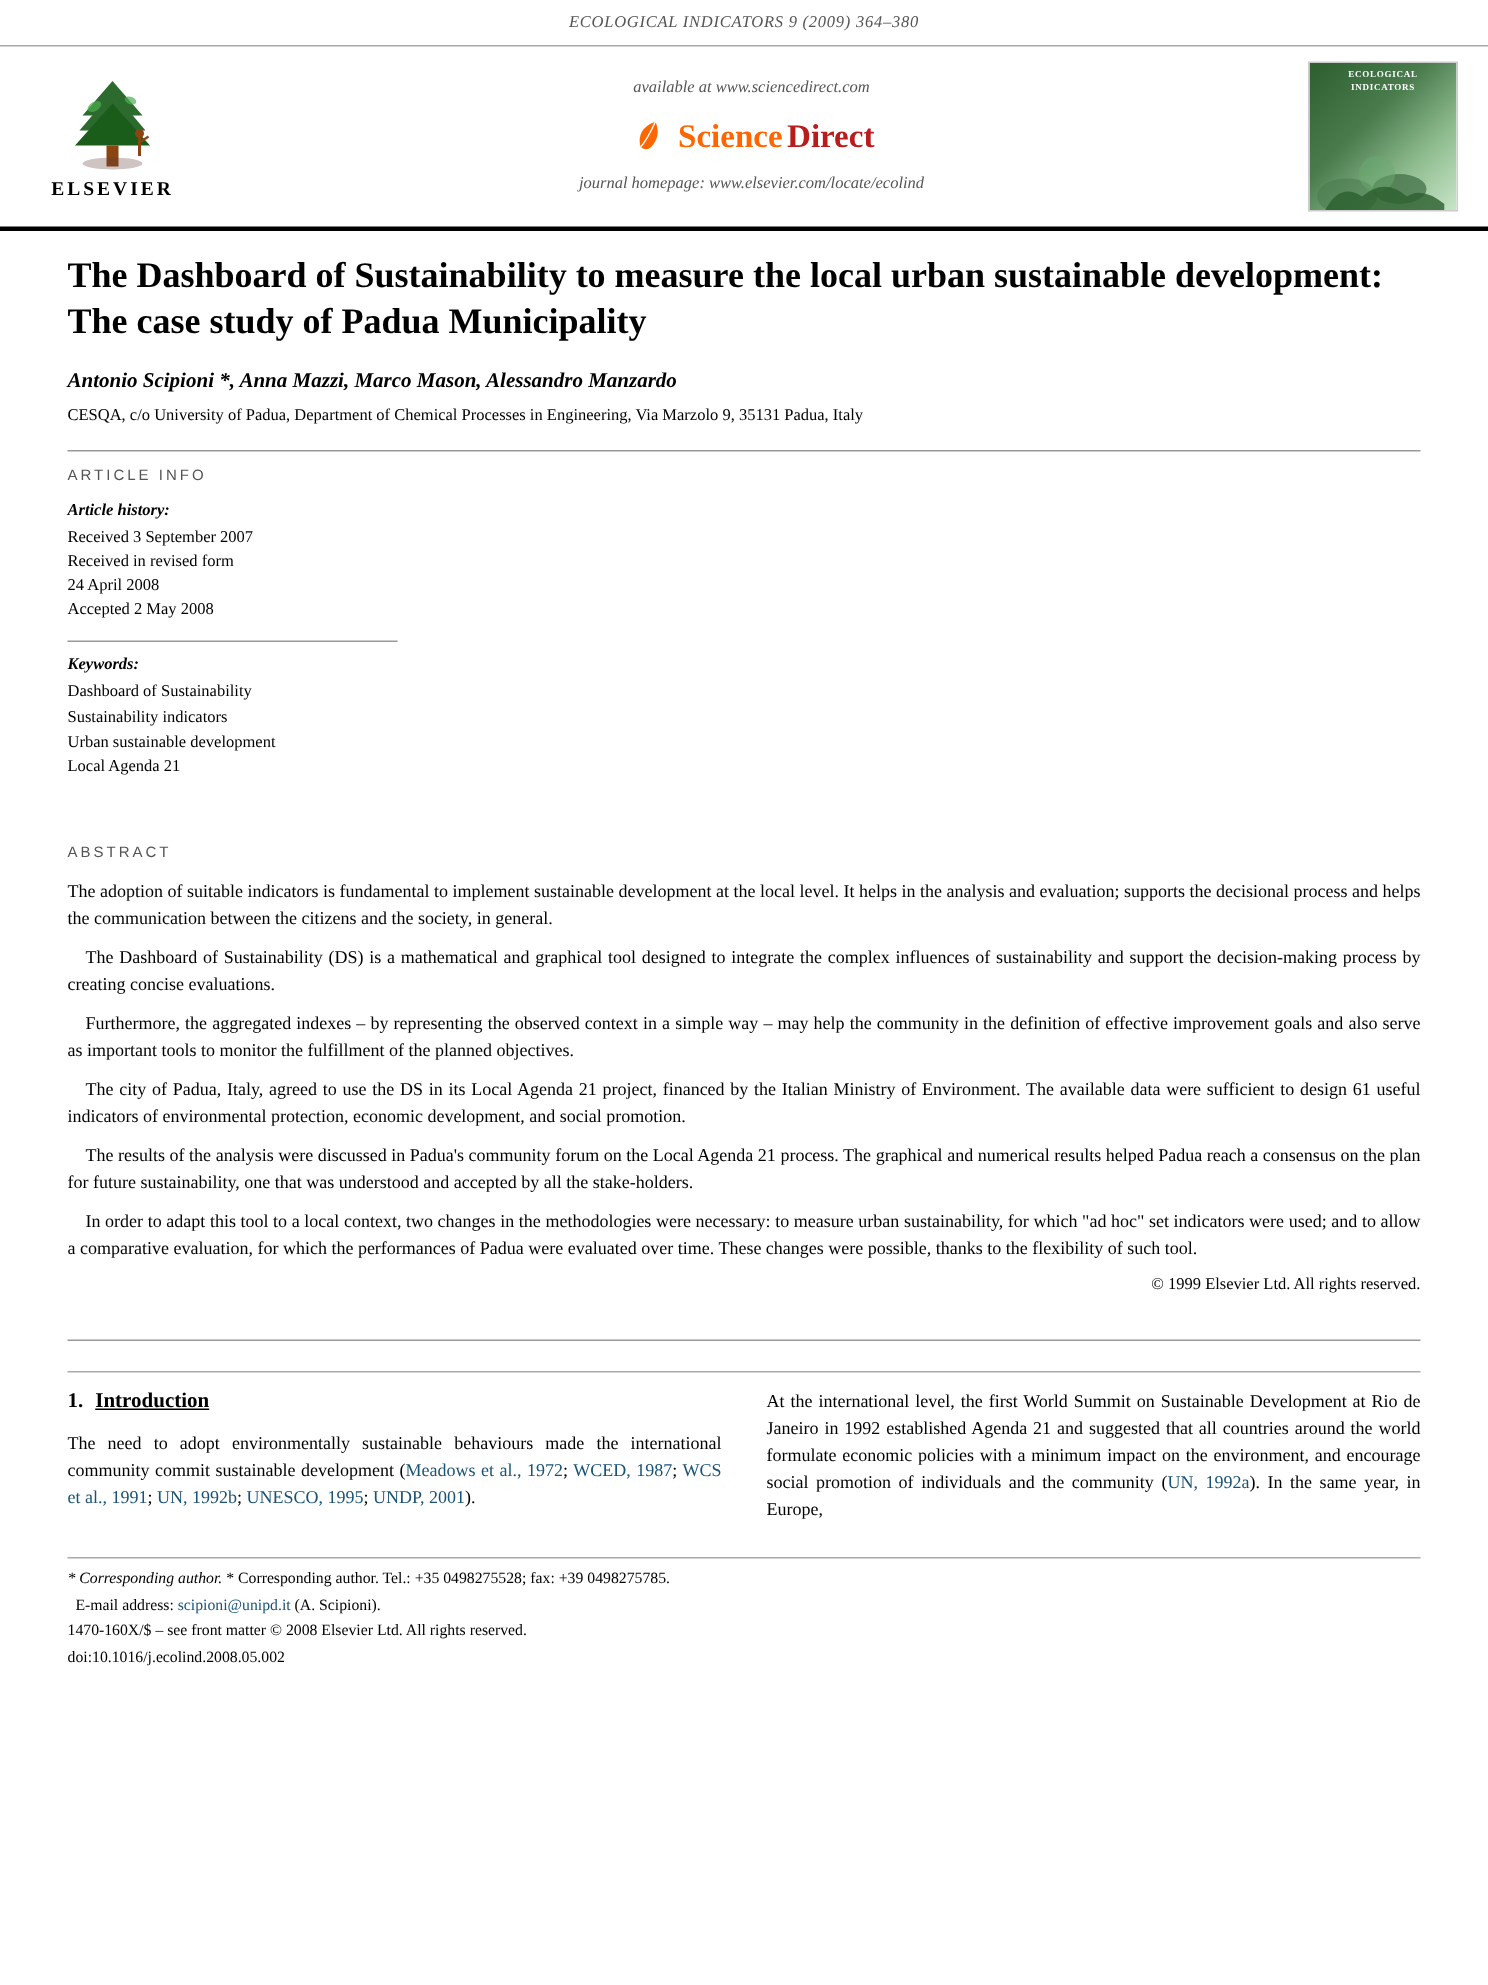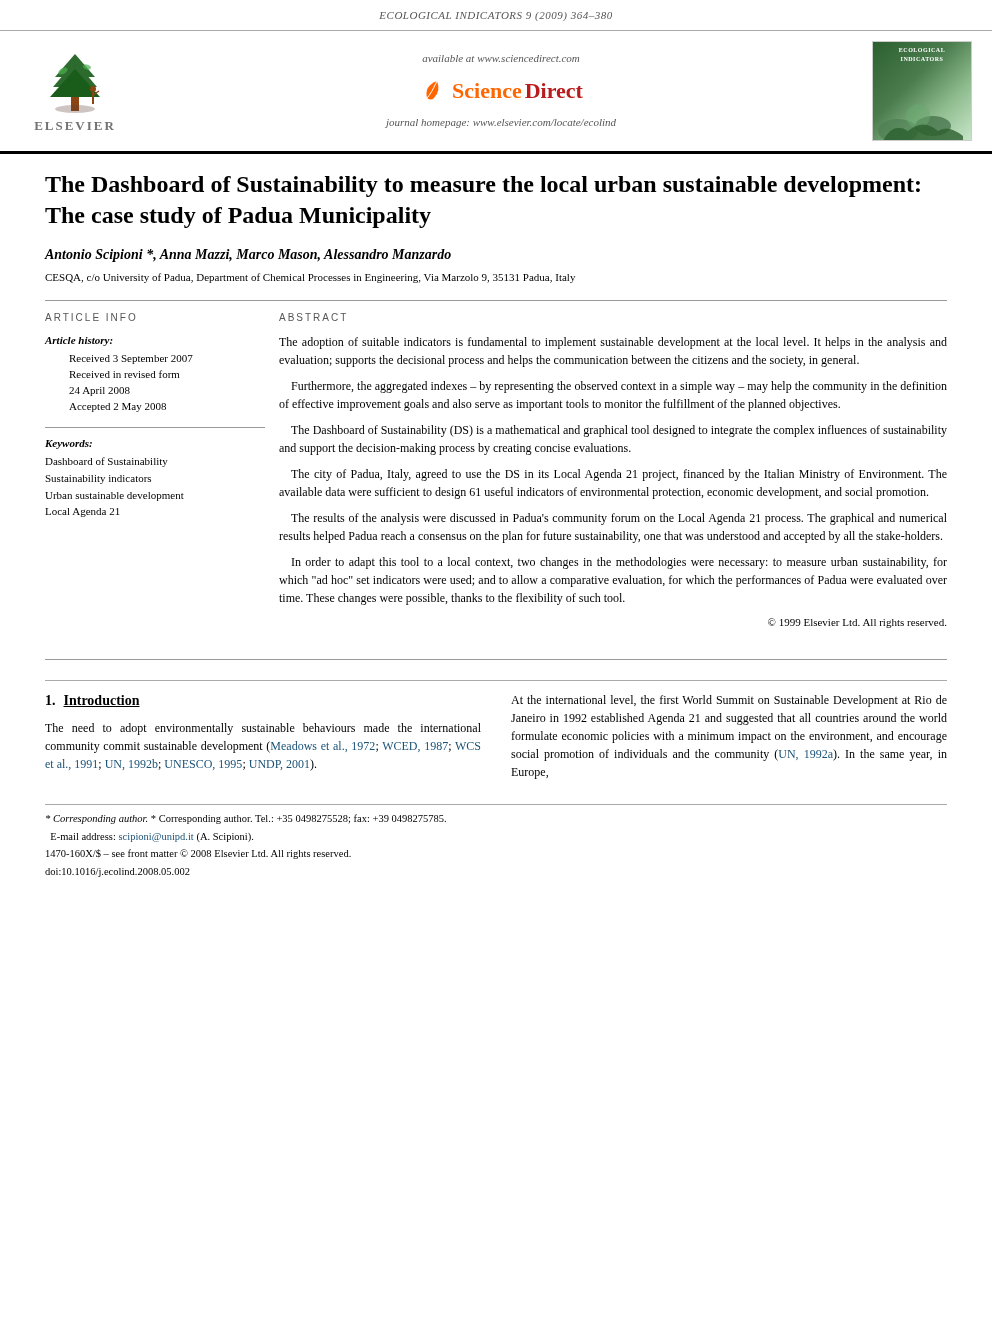--- a/index.html
+++ b/index.html
@@ -50,21 +50,21 @@
       justify-content: flex-end;
     }
     .elsevier-tree {
       width: 80px;
       height: 65px;
     }
     .elsevier-text {
       font-size: 13px;
       font-weight: bold;
       letter-spacing: 2px;
-      color: #737373;
+      color: #000000;
       margin-top: 3px;
     }
     .banner-center {
       flex: 1;
       display: flex;
       flex-direction: column;
       align-items: center;
       justify-content: center;
       gap: 4px;
       text-align: center;
@@ -154,21 +154,22 @@
       margin-bottom: 14px;
     }
     .separator-line {
       border: none;
       border-top: 1px solid #999;
       margin: 8px 0;
     }
     
     .two-col {
       display: flex;
-      gap: 14px;
+      flex-direction: column;
+      gap: 30px;
       margin-top: 10px;
     }
     .col-left {
       width: 220px;
       flex-shrink: 0;
     }
     .col-right {
       flex: 1;
     }
     .section-header-label {
@@ -183,21 +184,20 @@
       margin-bottom: 12px;
     }
     .info-label {
       font-size: 11px;
       font-style: italic;
       font-weight: bold;
       margin-bottom: 2px;
     }
     .info-line {
       font-size: 11px;
-      margin-left: 24px;
     }
     .keywords-label {
       font-size: 11px;
       font-style: italic;
       font-weight: bold;
       margin-bottom: 2px;
     }
     .keyword-item {
       font-size: 11px;
       margin-bottom: 1px;
@@ -384,22 +384,22 @@
           <div class="keyword-item">Sustainability indicators</div>
           <div class="keyword-item">Urban sustainable development</div>
           <div class="keyword-item">Local Agenda 21</div>
         </div>
       </div>
 
       <div class="col-right">
         <div class="section-header-label">ABSTRACT</div>
         <div class="abstract-text">
           <p>The adoption of suitable indicators is fundamental to implement sustainable development at the local level. It helps in the analysis and evaluation; supports the decisional process and helps the communication between the citizens and the society, in general.</p>
+          <p>The Dashboard of Sustainability (DS) is a mathematical and graphical tool designed to integrate the complex influences of sustainability and support the decision-making process by creating concise evaluations.</p>
           <p>Furthermore, the aggregated indexes – by representing the observed context in a simple way – may help the community in the definition of effective improvement goals and also serve as important tools to monitor the fulfillment of the planned objectives.</p>
-          <p>The Dashboard of Sustainability (DS) is a mathematical and graphical tool designed to integrate the complex influences of sustainability and support the decision-making process by creating concise evaluations.</p>
           <p>The city of Padua, Italy, agreed to use the DS in its Local Agenda 21 project, financed by the Italian Ministry of Environment. The available data were sufficient to design 61 useful indicators of environmental protection, economic development, and social promotion.</p>
           <p>The results of the analysis were discussed in Padua's community forum on the Local Agenda 21 process. The graphical and numerical results helped Padua reach a consensus on the plan for future sustainability, one that was understood and accepted by all the stake-holders.</p>
           <p>In order to adapt this tool to a local context, two changes in the methodologies were necessary: to measure urban sustainability, for which "ad hoc" set indicators were used; and to allow a comparative evaluation, for which the performances of Padua were evaluated over time. These changes were possible, thanks to the flexibility of such tool.</p>
         </div>
         <div class="copyright-line">© 1999 Elsevier Ltd. All rights reserved.</div>
       </div>
     </div>
 
     <div style="height:20px;"></div>
     <hr class="separator-line">

